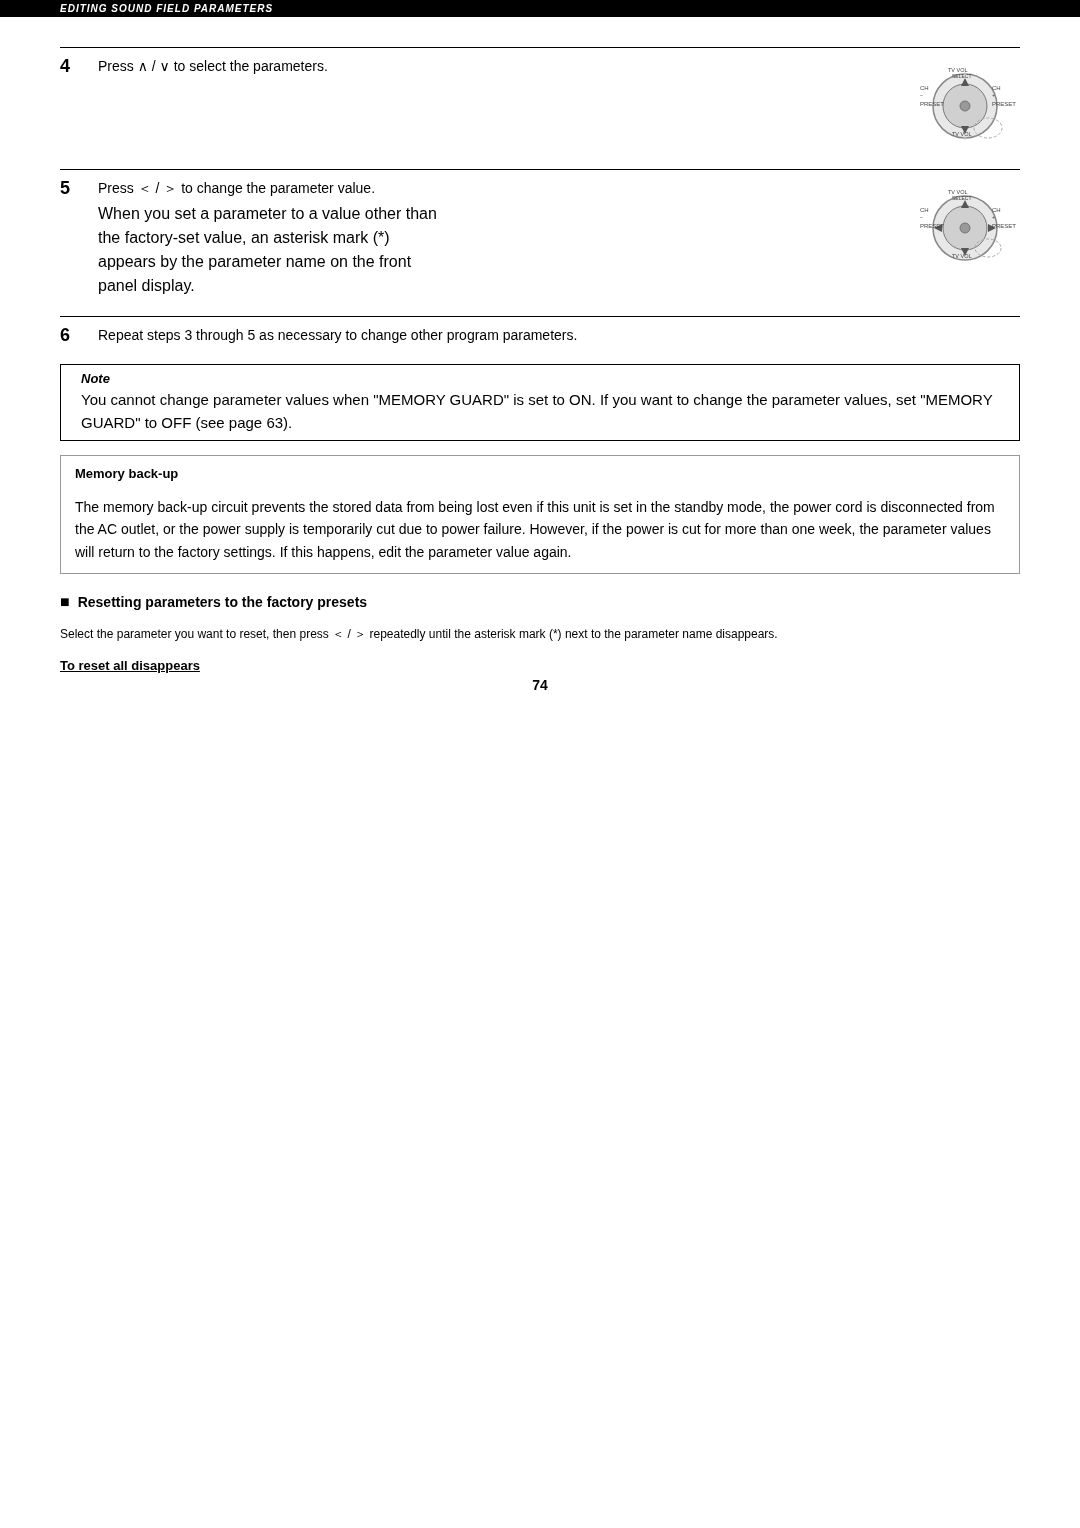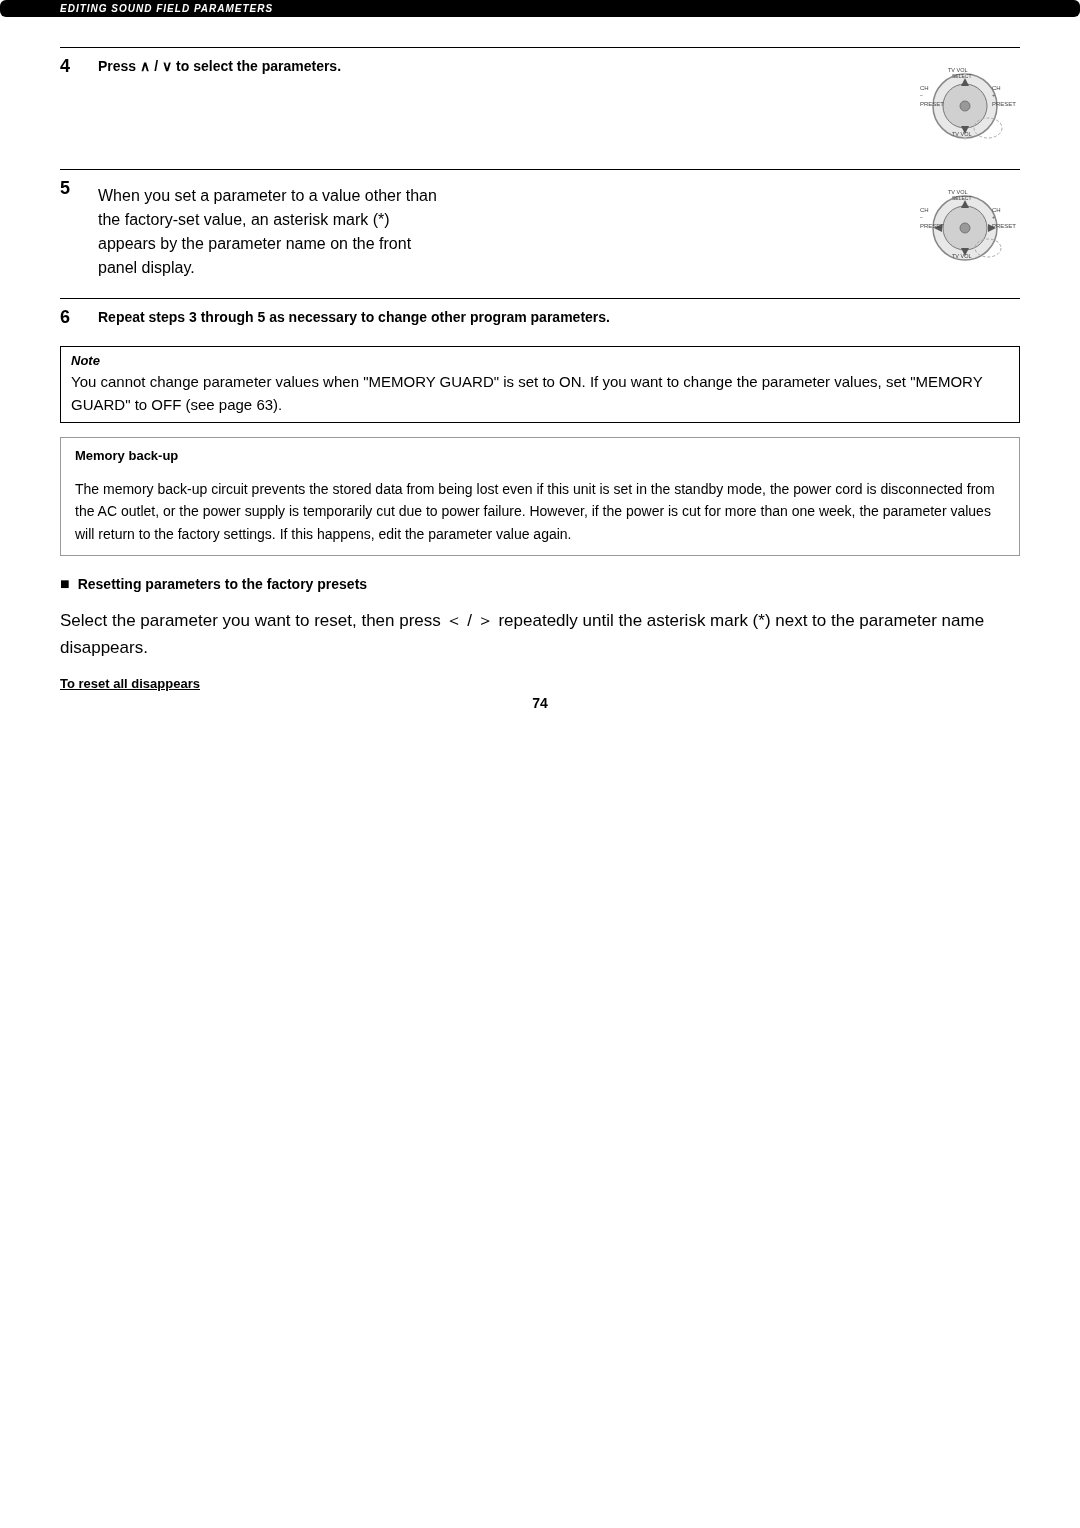--- a/index.html
+++ b/index.html
@@ -20,21 +20,20 @@
     }
     .header-bar {
       background: #000;
       color: #fff;
       font-size: 10px;
       font-weight: bold;
       padding: 3px 60px;
       letter-spacing: 1px;
       font-style: italic;
       margin-bottom: 20px;
-      border-radius: 6px;
     }
     .content {
       padding: 10px 60px 60px 60px;
     }
     .step-row {
       display: flex;
       align-items: flex-start;
       margin-bottom: 18px;
       border-top: 1.5px solid #000;
       padding-top: 10px;
@@ -44,21 +43,21 @@
       font-weight: bold;
       min-width: 28px;
       margin-right: 10px;
       margin-top: -2px;
     }
     .step-content {
       flex: 1;
     }
     .step-title {
       font-size: 14px;
-      font-weight: bold;
+      font-weight: normal;
     }
     .step-body {
       font-size: 16px;
       margin-top: 4px;
       line-height: 1.5;
       max-width: 340px;
     }
     .step-image {
       margin-left: 20px;
       margin-top: 0;
@@ -69,21 +68,21 @@
     }
     .step6-row {
       border-top: 1.5px solid #000;
       padding-top: 10px;
       margin-bottom: 18px;
       display: flex;
       align-items: flex-start;
     }
     .note-box {
       border: 1px solid #000;
-      padding: 6px 10px;
+      padding: 6px 20px;
       margin-bottom: 14px;
     }
     .note-title {
       font-style: italic;
       font-weight: bold;
       font-size: 13px;
       margin-bottom: 3px;
     }
     .note-text {
       font-size: 15px;
@@ -115,21 +114,21 @@
       margin-right: 8px;
       margin-top: -1px;
     }
     .sub-heading {
       font-size: 13px;
       font-weight: bold;
       margin-bottom: 4px;
       text-decoration: underline;
     }
     .sub-text {
-      font-size: 17px;
+      font-size: 12px;
       line-height: 1.6;
       margin-bottom: 14px;
     }
     .page-number {
       text-align: center;
       font-size: 14px;
       font-weight: bold;
       padding-bottom: 20px;
     }
   </style>
@@ -181,20 +180,23 @@
           <circle cx="55" cy="80" r="1.5" fill="#bbb"></circle>
 
           <ellipse cx="78" cy="70" rx="14" ry="10" fill="none" stroke="#aaa" stroke-width="1" stroke-dasharray="3,2"></ellipse>
         </svg>
       </div>
     </div>
 
     <div class="step-row">
       <div class="step-number">5</div>
       <div class="step-content">
+        <div class="step-title">
+          <span>Press ＜ / ＞ to change the parameter value.</span>
+        </div>
         <div class="step-body">When you set a parameter to a value other than the factory-set value, an asterisk mark (*) appears by the parameter name on the front panel display.</div>
       </div>
       <div class="step-image">
         
         <svg class="knob-svg" viewBox="0 0 110 90" xmlns="http://www.w3.org/2000/svg">
           <circle cx="55" cy="48" r="32" fill="#e8e8e8" stroke="#888" stroke-width="1.5"></circle>
           <circle cx="55" cy="48" r="22" fill="#d0d0d0" stroke="#777" stroke-width="1"></circle>
           <circle cx="55" cy="48" r="5" fill="#999" stroke="#666" stroke-width="0.8"></circle>
 
           <polygon points="55,20 51,28 59,28" fill="#555"></polygon>

